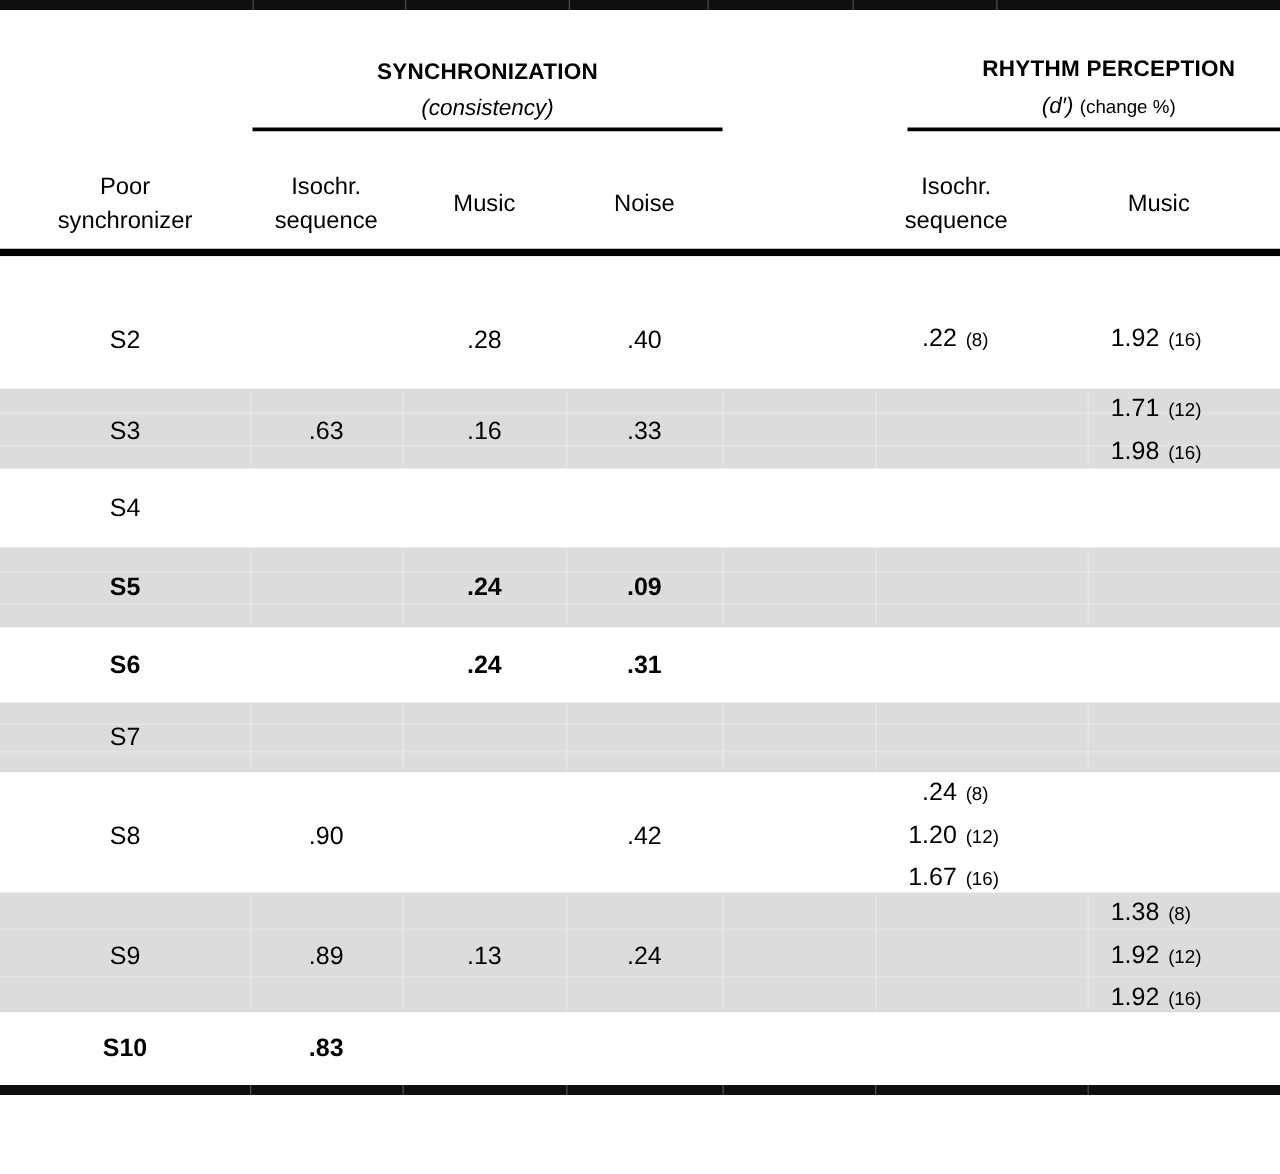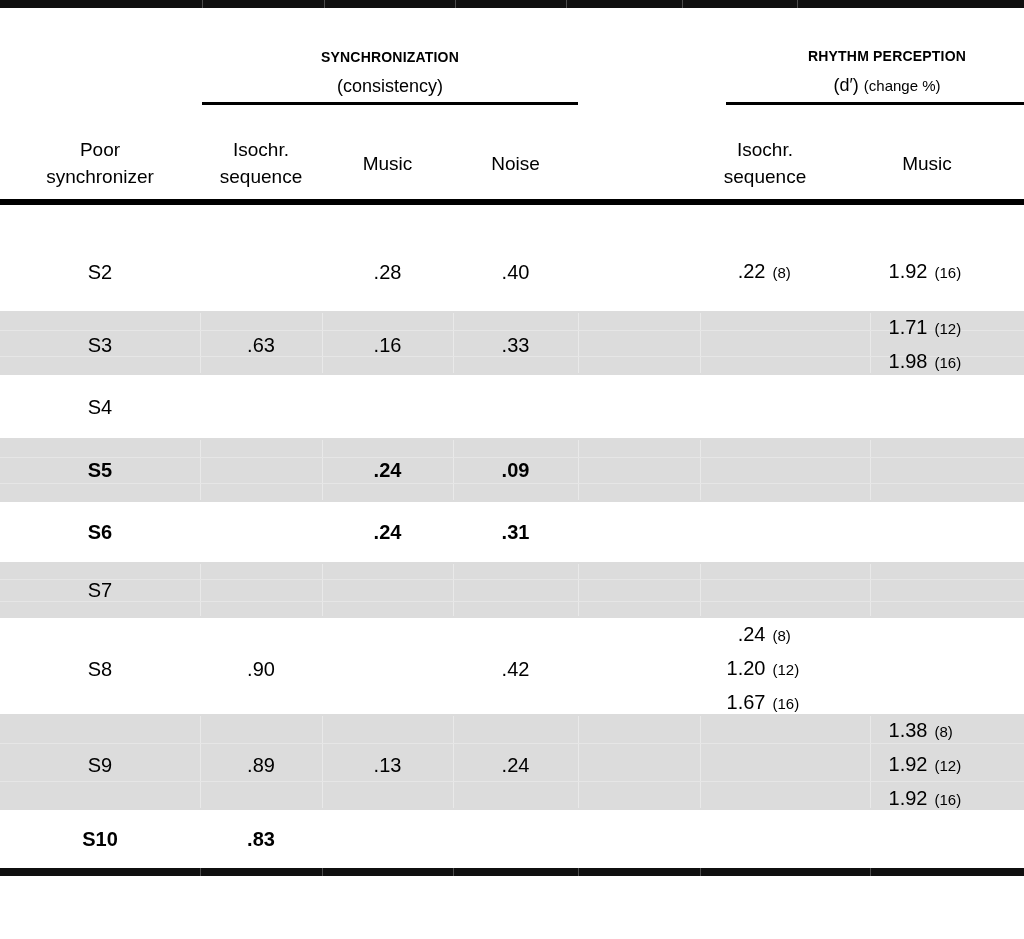--- a/index.html
+++ b/index.html
@@ -10,23 +10,23 @@
   .bar { position:relative; width:1024px; height:8px; background:#0f0f0f; }
   .bar .seam { position:absolute; top:0; bottom:0; width:1px; background:#4c4c4c; }
 
   
   .groups { position:relative; width:1024px; height:97px; }
   .group { position:absolute; bottom:0; box-sizing:border-box; border-bottom:3px solid #000;
            display:flex; flex-direction:column; justify-content:flex-end; align-items:center;
            padding-bottom:4px; text-align:center; }
   .group.sync { left:202px; width:376px; }
   .group.rhythm { left:726px; width:322px; }
-  .gtitle { font-size:14px; font-weight:bold; letter-spacing:.2px; line-height:26px; }
+  .gtitle { font-size:18px; font-weight:bold; letter-spacing:.2px; line-height:26px; }
   .gsub { font-size:18px; line-height:24px; margin-top:4px; white-space:nowrap; }
-  .gsub .it { }
+  .gsub .it { font-style:italic; }
   .gsub .note { font-size:15px; font-style:normal; }
 
   
   .colhdr { display:grid; grid-template-columns:200px 122px 131px 125px 122px 170px 154px;
             width:1024px; height:94px; box-sizing:border-box; padding-top:22px; align-items:center; }
   .ch { text-align:center; font-size:19px; line-height:27px; }
   .ch.r { padding-right:40px; }
 
   .rule { width:1024px; height:6px; background:#000; }
   .gap { width:1024px; height:27px; background:#fff; }

